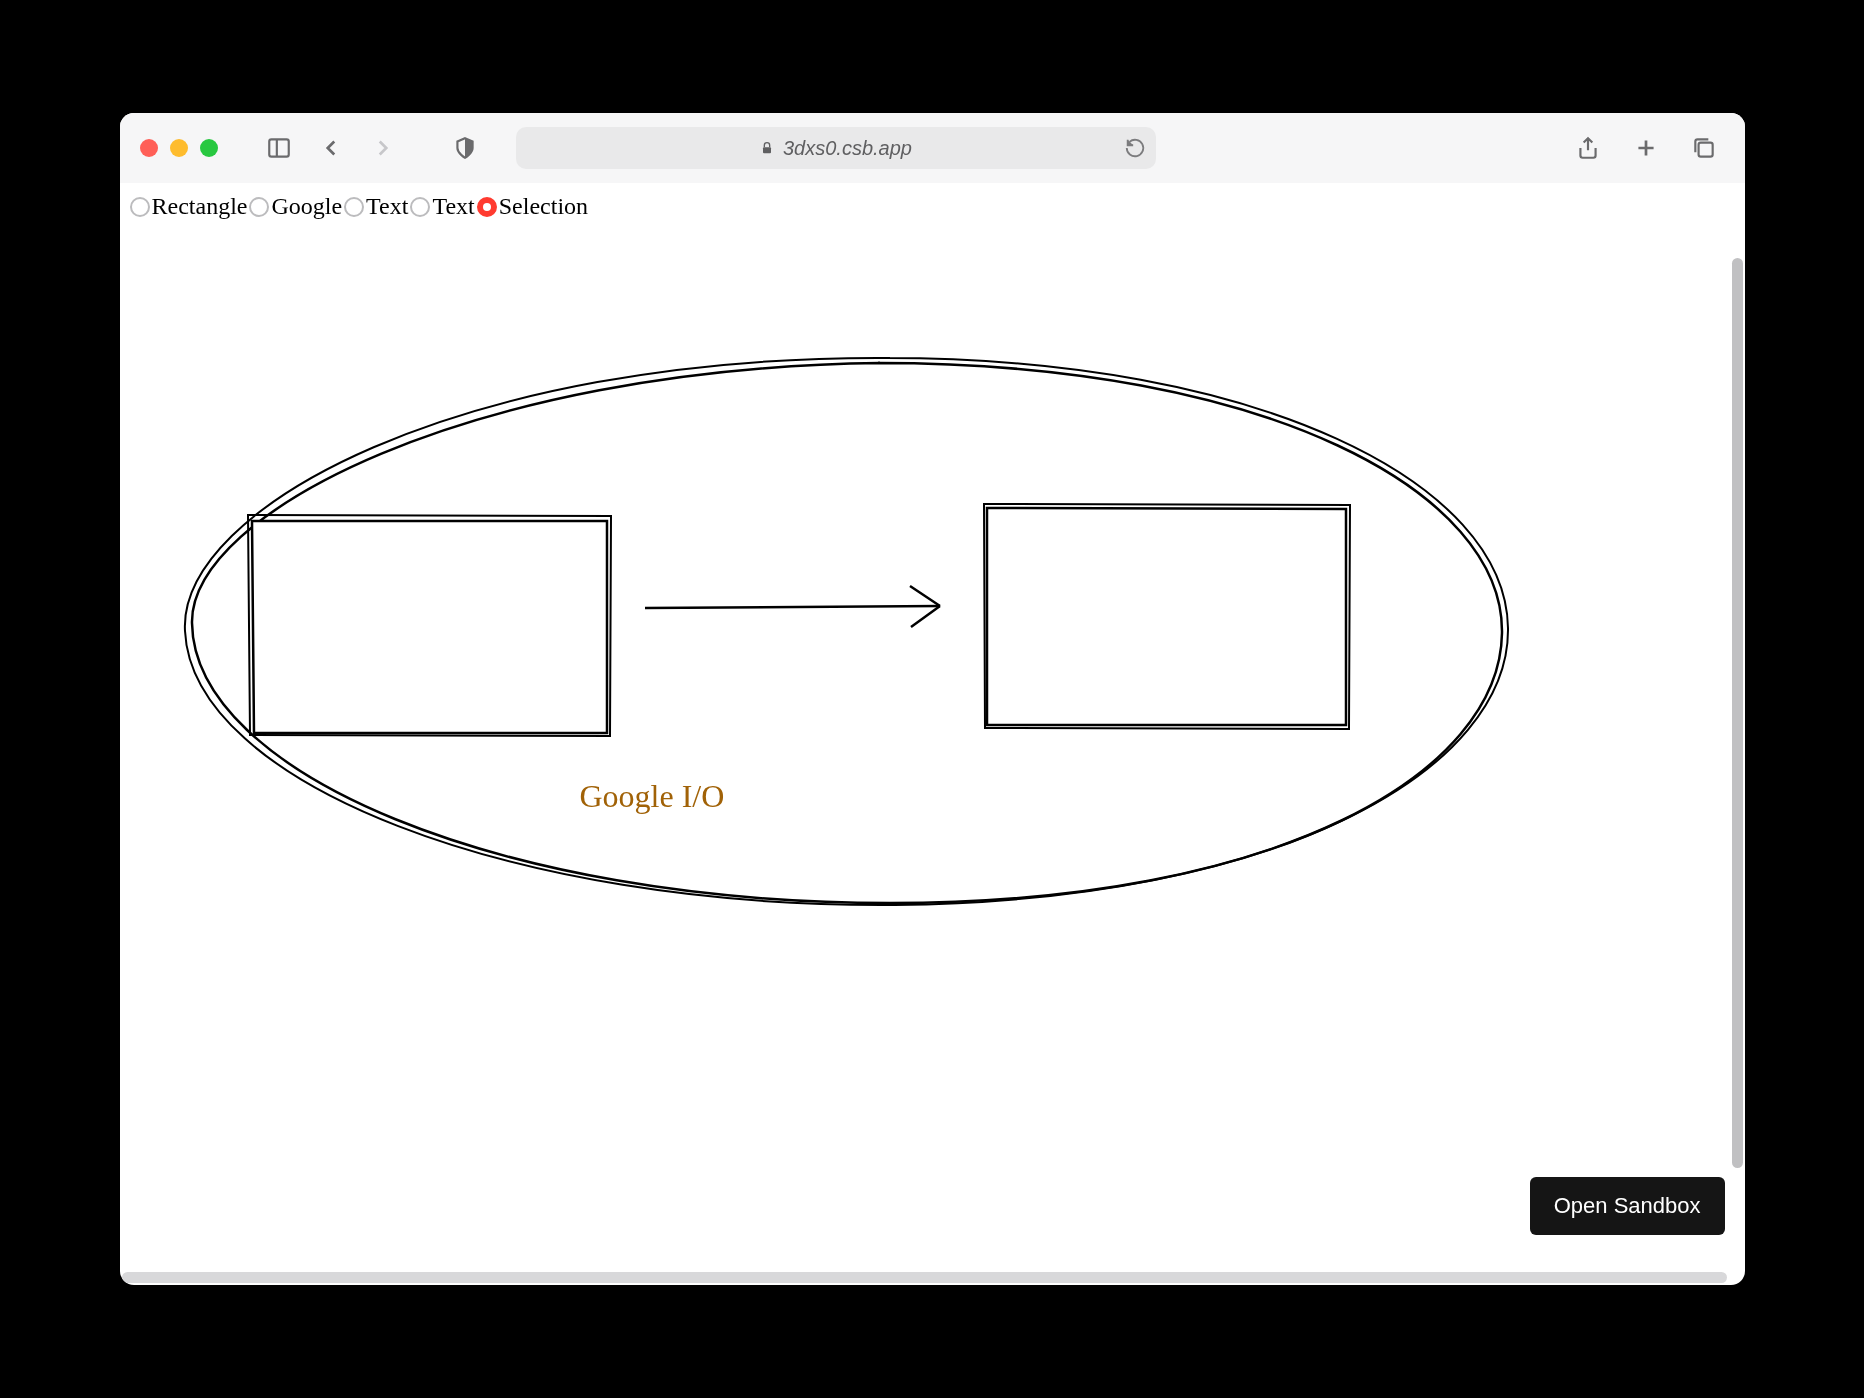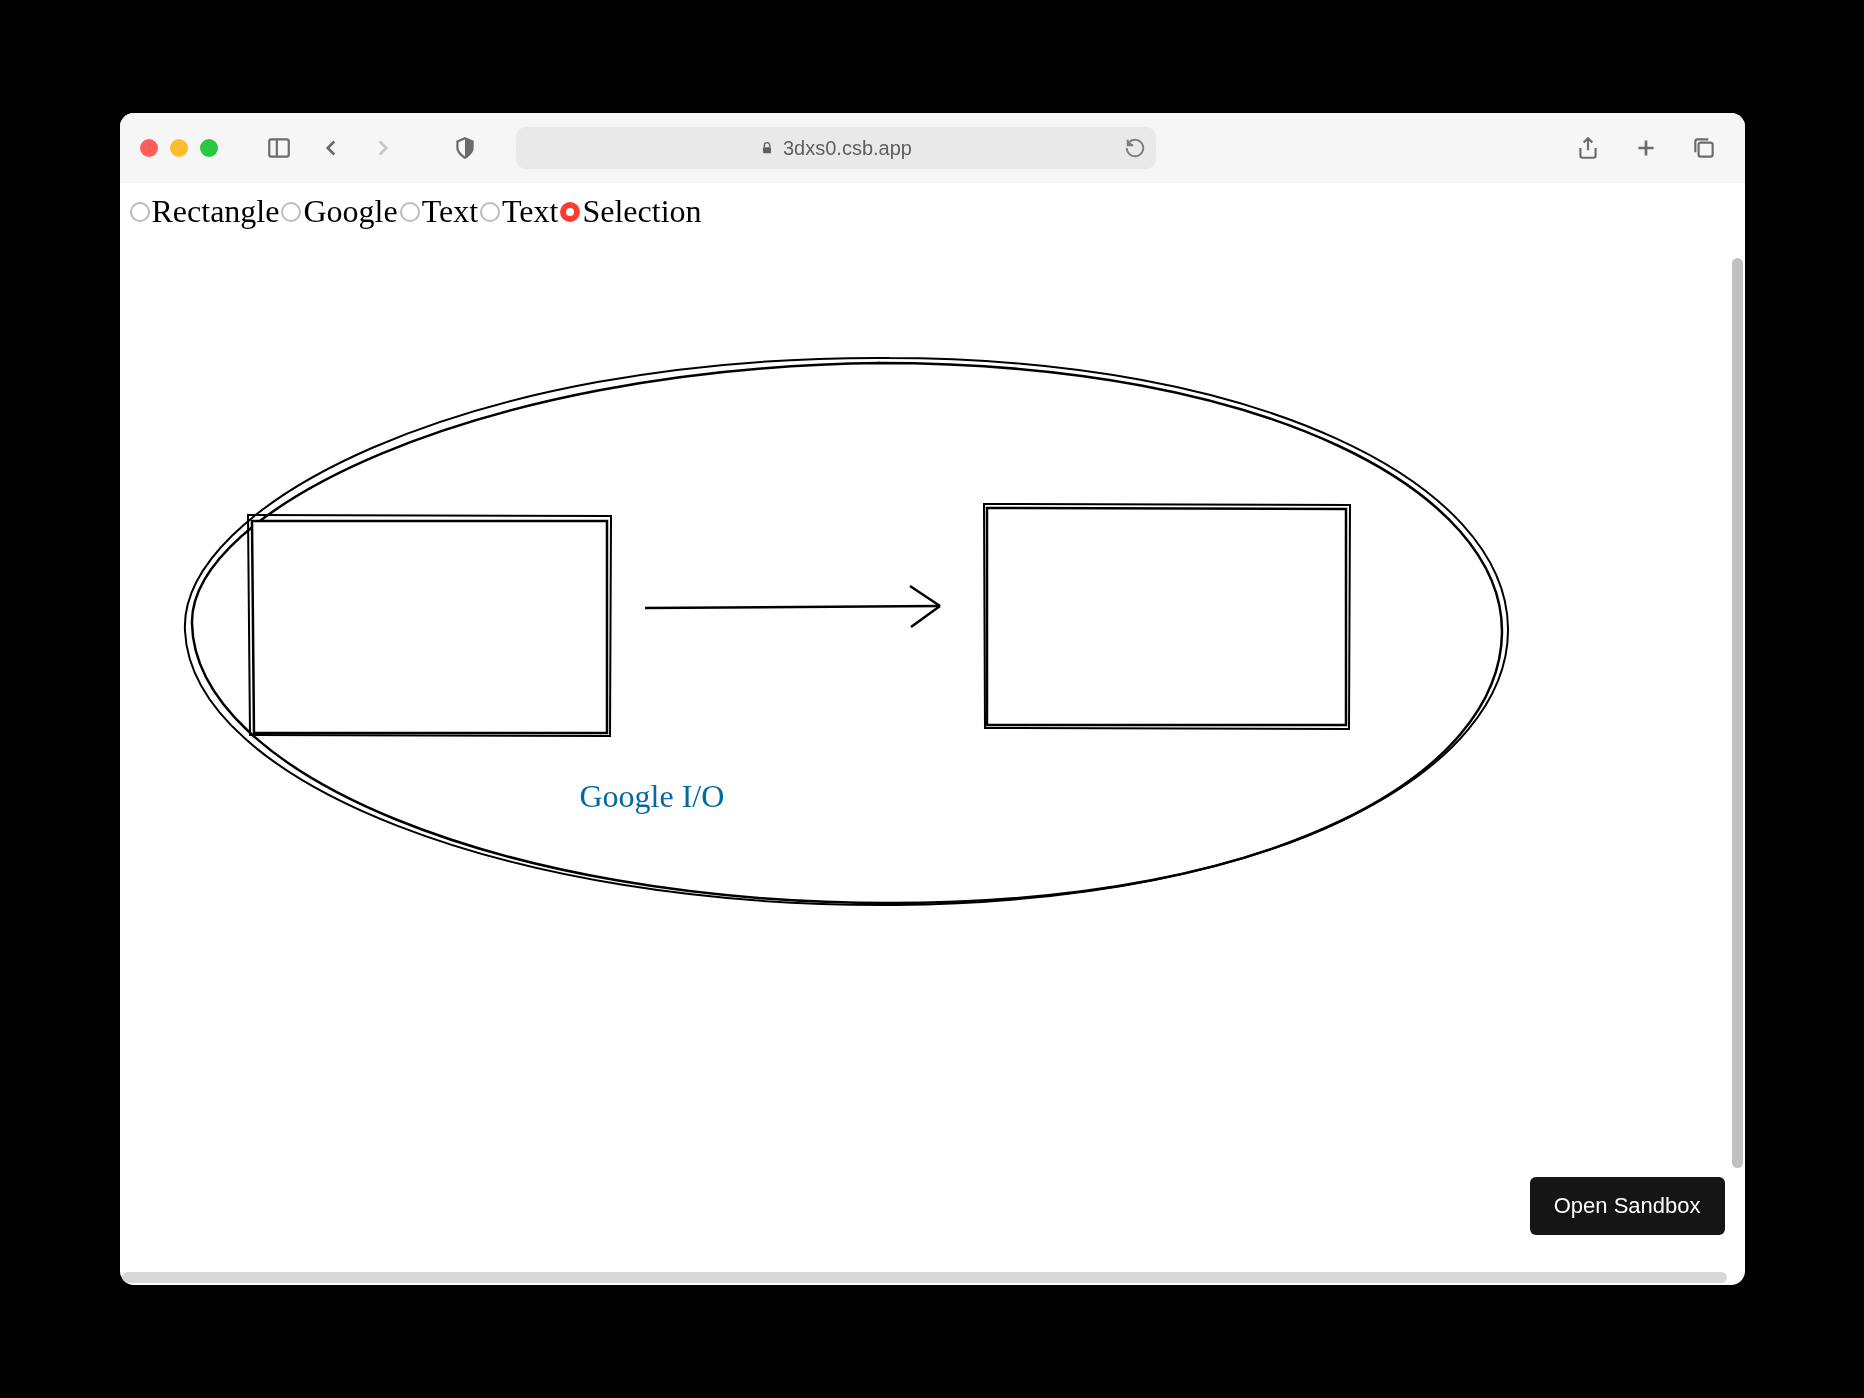--- a/index.html
+++ b/index.html
@@ -21,20 +21,21 @@
       overflow: hidden;
       box-shadow: 0 20px 60px rgba(0,0,0,0.5);
     }
     .chrome {
       height: 70px;
       background: #f6f6f7;
       display: flex;
       align-items: center;
       padding: 0 20px;
       gap: 10px;
+      font-style: italic;
     }
     .traffic-lights {
       display: flex;
       gap: 12px;
       margin-right: 30px;
     }
     .traffic-light {
       width: 18px;
       height: 18px;
       border-radius: 50%;
@@ -86,21 +87,21 @@
     .content {
       position: relative;
       height: calc(100% - 70px);
       overflow: hidden;
     }
     .toolbar {
       display: flex;
       align-items: center;
       padding: 10px 10px 0 10px;
       font-family: Georgia, "Times New Roman", serif;
-      font-size: 32px;
+      font-size: 24px;
       color: #000;
     }
     .tool-option {
       display: flex;
       align-items: center;
       margin-right: 2px;
     }
     .radio {
       width: 20px;
       height: 20px;
@@ -127,21 +128,21 @@
       position: absolute;
       top: 0;
       left: 0;
       right: 0;
       bottom: 0;
     }
     .canvas-text {
       position: absolute;
       font-family: "Comic Sans MS", "Chalkboard SE", cursive;
       font-size: 32px;
-      color: #0369a1;
+      color: #a16207;
     }
     .open-sandbox {
       position: absolute;
       bottom: 50px;
       right: 20px;
       background: #151515;
       color: #fff;
       padding: 16px 24px;
       border-radius: 6px;
       font-size: 22px;

